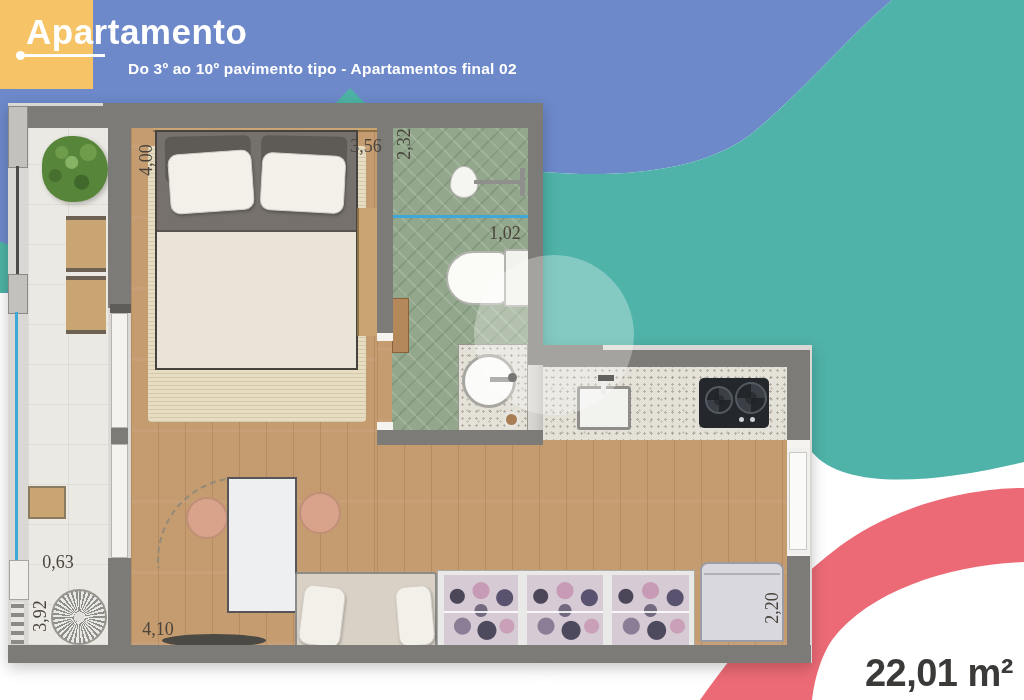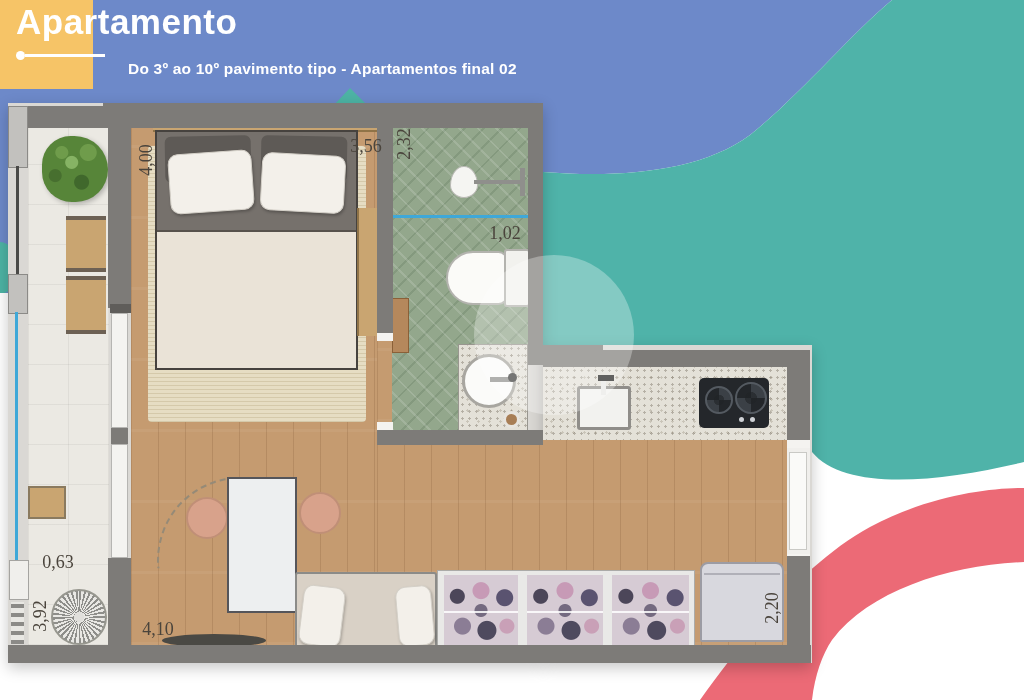--- a/index.html
+++ b/index.html
@@ -3,21 +3,21 @@
 <meta charset="utf-8">
 <style>
   html,body{margin:0;padding:0;background:#ffffff;}
   .stage{position:relative;width:1024px;height:700px;overflow:hidden;background:#ffffff;
          font-family:"Liberation Sans",sans-serif;}
   .abs{position:absolute;}
   svg.bg{position:absolute;left:0;top:0;width:1024px;height:700px;}
 
   
   .yellow-square{position:absolute;left:0;top:0;width:93px;height:89px;background:#f6c467;}
-  .title{position:absolute;left:16px;top:2px;margin:0;font-size:35px;font-weight:800;
+  .title{position:absolute;left:16px;top:2px;margin:10px;font-size:35px;font-weight:800;
          color:#ffffff;letter-spacing:.5px;}
   .subtitle{position:absolute;left:112px;top:44px;margin:16px;font-size:15.5px;font-weight:700;
             color:#ffffff;letter-spacing:.2px;}
   .leader-dot{position:absolute;left:16px;top:51px;width:9px;height:9px;border-radius:50%;background:#fff;}
   .leader-line{position:absolute;left:25px;top:54px;width:80px;height:3px;background:#fff;}
 
   
   .base{background:#dad8d4;box-shadow:0 5px 14px rgba(0,0,0,.22);}
   .wall{background:#7d7b78;}
   .wall-dk{background:#5f5d5a;}
@@ -236,15 +236,16 @@
     <div class="dim" style="left:366px;top:146px;">3,56</div>
     <div class="dim v" style="left:404px;top:144px;">2,32</div>
     <div class="dim" style="left:505px;top:233px;">1,02</div>
     <div class="dim" style="left:58px;top:562px;">0,63</div>
     <div class="dim v" style="left:40px;top:616px;">3,92</div>
     <div class="dim" style="left:158px;top:629px;">4,10</div>
     <div class="dim v" style="left:772px;top:608px;">2,20</div>
   </div>
 
   <div class="area-badge">
+    <div class="area-value">22,01 m²</div>
   </div>
 
 </div>
 
 </body></html>

